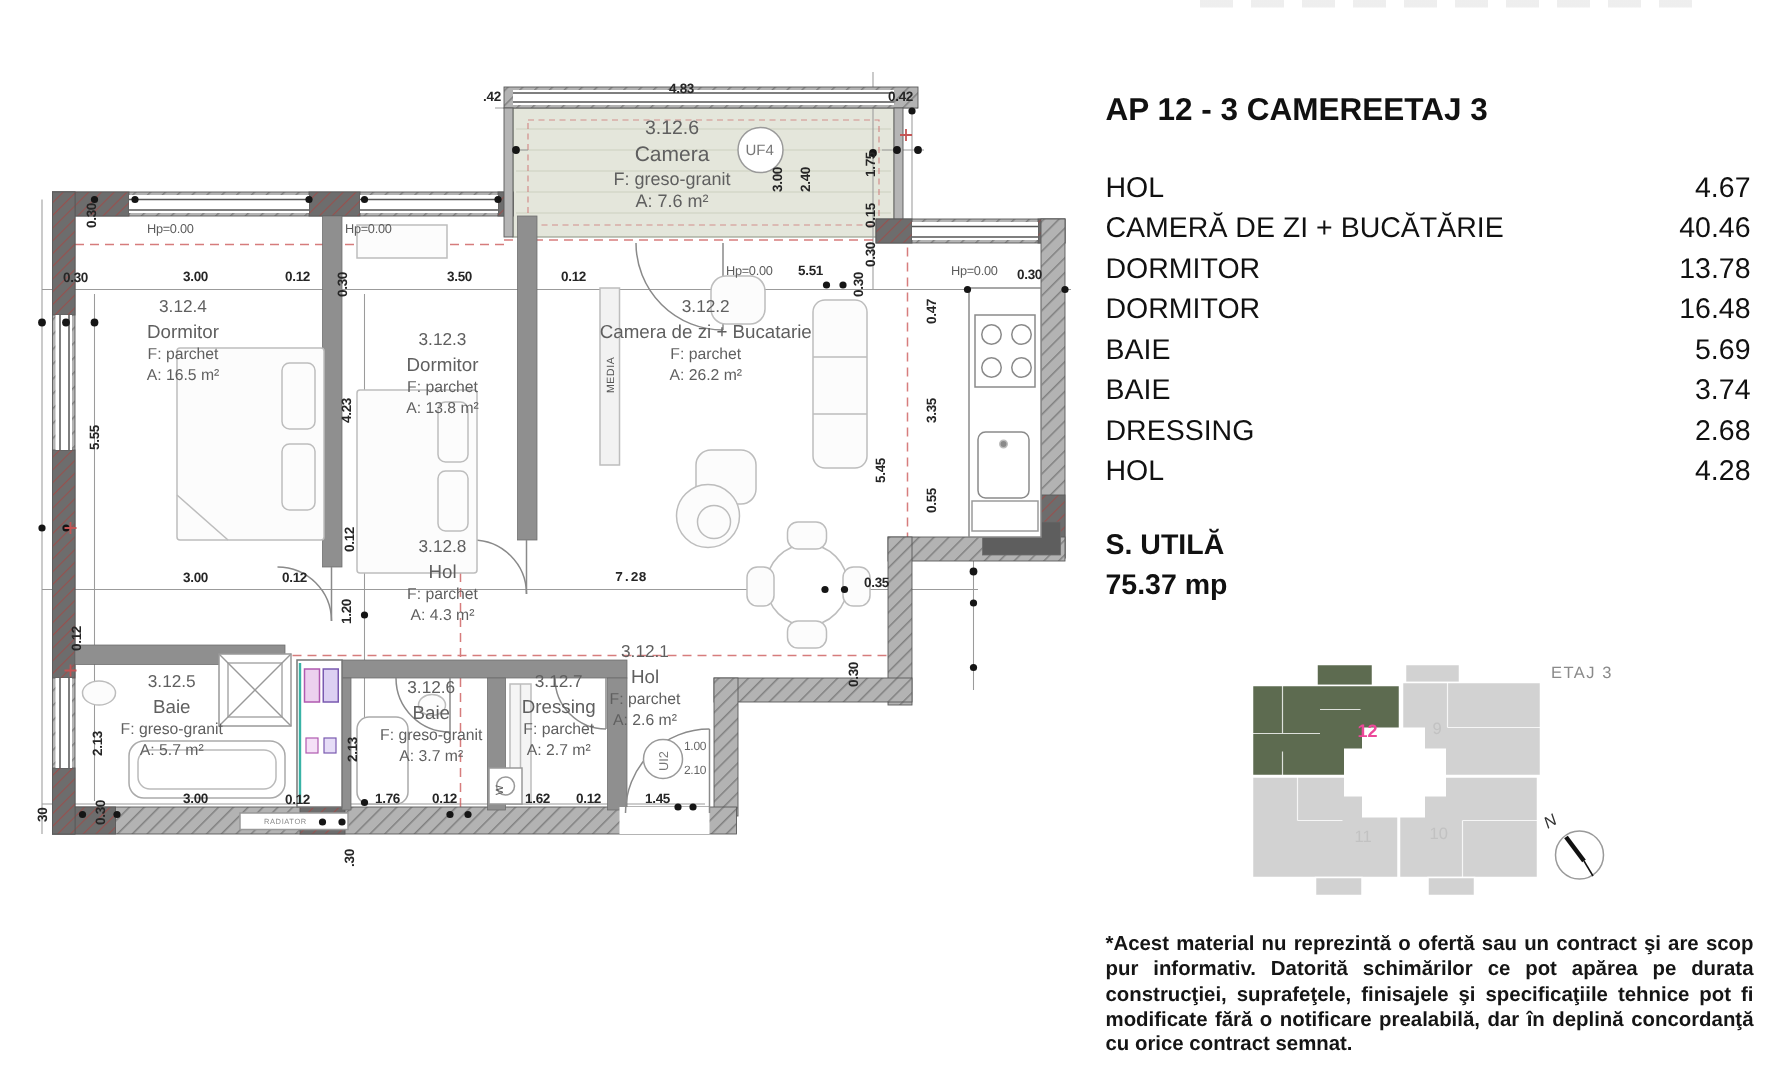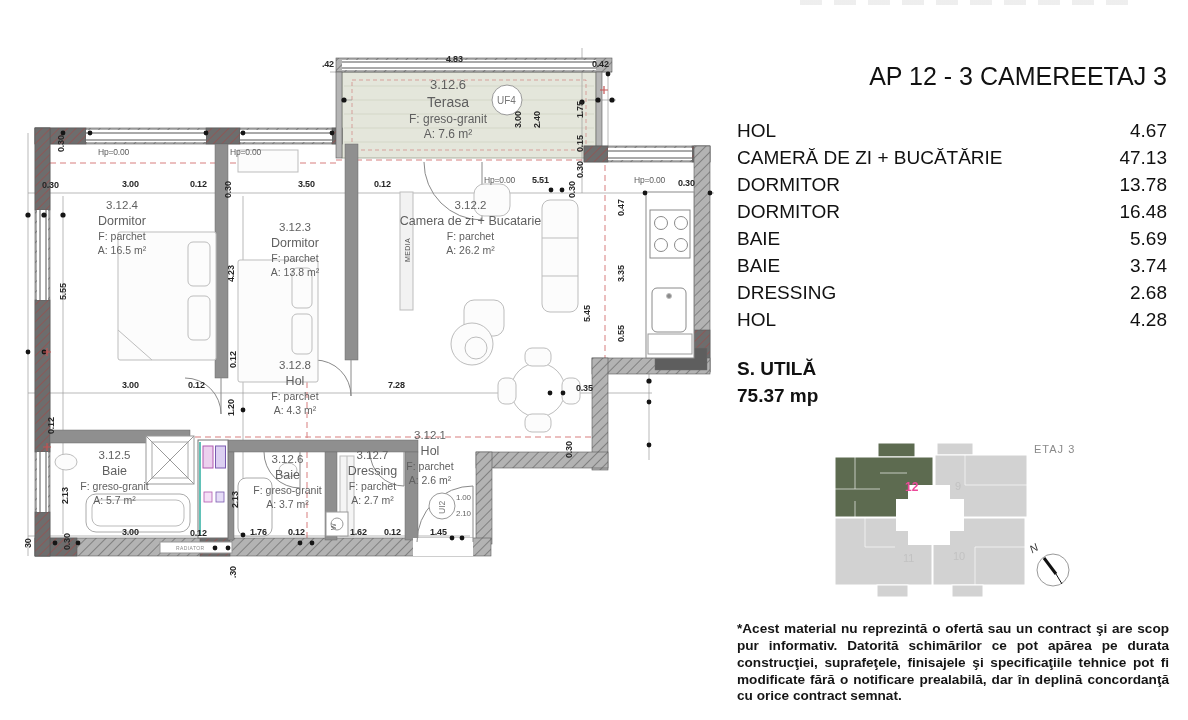--- a/index.html
+++ b/index.html
@@ -21,21 +21,21 @@
   .room.big .n1{font-size:13px;}
   .room.big .n2{font-size:14px;}
   .room.big .n3,.room.big .n4{font-size:12px;}
   .doorlabel{position:absolute;font-size:10px;color:#777;line-height:1;}
   .doorlabel.v{transform:rotate(-90deg);transform-origin:0 0;font-size:8.5px;}
   .tiny{position:absolute;font-size:5px;color:#8a8a8a;letter-spacing:.4px;line-height:1;}
   .tiny.v{transform:rotate(-90deg);transform-origin:0 0;font-size:7px;color:#555;}
 
   
   #panel{position:absolute;left:737px;top:62px;width:430px;}
-  #panel .hdr{display:flex;justify-content:flex-end;font-weight:normal;font-size:25px;margin-bottom:26px;}
+  #panel .hdr{display:flex;justify-content:flex-start;font-weight:bold;font-size:21px;margin-bottom:26px;}
   #panel .row{display:flex;justify-content:space-between;font-size:19px;line-height:27px;}
   #panel .row.bold{font-weight:bold;margin-top:22px;flex-direction:column;}
   #panel .row.terr{margin-top:22px;}
   #disclaimer{position:absolute;left:737px;top:621px;width:432px;font-size:13.6px;font-weight:bold;
               line-height:1.24;text-align:justify;color:#151515;}
   #minimap{position:absolute;left:825px;top:437px;width:250px;height:175px;}
   .mm-label{position:absolute;font-size:11px;line-height:1;}
   #topart{position:absolute;left:800px;top:0;width:340px;height:5px;opacity:.35;
           background:repeating-linear-gradient(90deg,#cfcfcf 0 22px,transparent 22px 34px);}
 </style>
@@ -270,21 +270,21 @@
     </g>
 
     <g fill="#fff" stroke="#9a9a9a" stroke-width="1">
       <circle cx="507" cy="100" r="15"></circle>
       <circle cx="442" cy="506" r="13"></circle>
     </g>
   </svg>
 
   <div class="room big" style="left:368px;top:76px;width:160px;">
     <div class="n1">3.12.6</div>
-    <div class="n2">Terasa</div>
+    <div class="n2">Camera</div>
     <div class="n3">F: greso-granit</div>
     <div class="n4">A: 7.6 m²</div>
   </div>
   <div class="room" style="left:62px;top:198px;width:120px;">
     <div class="n1">3.12.4</div>
     <div class="n2">Dormitor</div>
     <div class="n3">F: parchet</div>
     <div class="n4">A: 16.5 m²</div>
   </div>
   <div class="room" style="left:235px;top:220px;width:120px;">
@@ -355,21 +355,21 @@
   <span class="dim hp" style="left:484px;top:176px;">Hp=0.00</span>
   <span class="dim" style="left:532px;top:176px;">5.51</span>
   <span class="dim v" style="left:568px;top:198px;">0.30</span>
   <span class="dim hp" style="left:634px;top:176px;">Hp=0.00</span>
   <span class="dim" style="left:678px;top:179px;">0.30</span>
   <span class="dim v" style="left:617px;top:216px;">0.47</span>
   <span class="dim v" style="left:617px;top:282px;">3.35</span>
   <span class="dim v" style="left:617px;top:342px;">0.55</span>
   <span class="dim v" style="left:583px;top:322px;">5.45</span>
   <span class="dim" style="left:576px;top:384px;">0.35</span>
-  <span class="dim" style="left:388px;top:381px;">7.28</span>
+  <span class="dim" style="left:410px;top:381px;font-family:Liberation Mono, monospace;">7.28</span>
   <span class="dim v" style="left:59px;top:300px;">5.55</span>
   <span class="dim v" style="left:57px;top:152px;">0.30</span>
   <span class="dim v" style="left:227px;top:282px;">4.23</span>
   <span class="dim" style="left:122px;top:381px;">3.00</span>
   <span class="dim" style="left:188px;top:381px;">0.12</span>
   <span class="dim v" style="left:229px;top:368px;">0.12</span>
   <span class="dim v" style="left:227px;top:416px;">1.20</span>
   <span class="dim v" style="left:47px;top:434px;">0.12</span>
   <span class="dim v" style="left:61px;top:504px;">2.13</span>
   <span class="dim v" style="left:231px;top:508px;">2.13</span>
@@ -392,21 +392,21 @@
   <div class="hdr">
     <span>AP 12 - 3 CAMERE</span>
     <span>ETAJ 3</span>
   </div>
   <div class="row">
     <span>HOL</span>
     <span>4.67</span>
   </div>
   <div class="row">
     <span>CAMERĂ DE ZI + BUCĂTĂRIE</span>
-    <span>47.13</span>
+    <span>40.46</span>
   </div>
   <div class="row">
     <span>DORMITOR</span>
     <span>13.78</span>
   </div>
   <div class="row">
     <span>DORMITOR</span>
     <span>16.48</span>
   </div>
   <div class="row">

